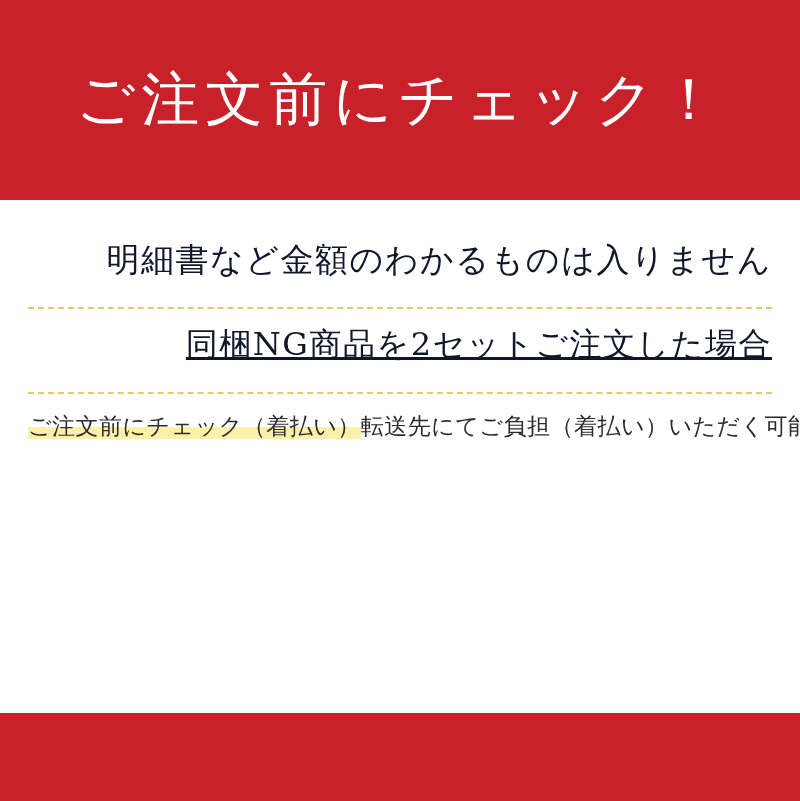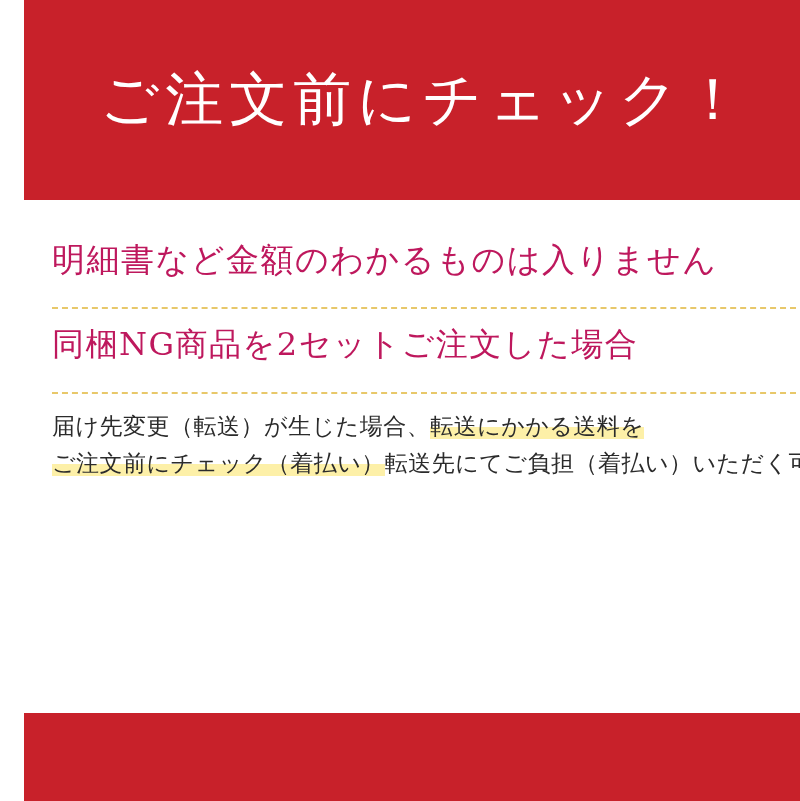--- a/index.html
+++ b/index.html
@@ -12,21 +12,20 @@
     background: #ffffff;
     font-family: "Liberation Serif", "DejaVu Serif", serif;
     overflow: hidden;
   }
   .page {
     position: relative;
     width: 655px;
     height: 801px;
     background: #ffffff;
     box-sizing: border-box;
-    margin-left: 24px;
   }
   .band {
     position: absolute;
     left: 0;
     width: 800px;
     background: #c8212a;
   }
   .band-top {
     top: 0;
     height: 200px;
@@ -57,29 +56,31 @@
     top: 200px;
     width: 800px;
     height: 513px;
     padding: 38px 28px 0 28px;
     box-sizing: border-box;
   }
   .section {
     margin: 0 0 0 0;
   }
   .sec-title {
-    color: #be185d;
+    color: #0f172a;
     font-size: 33px;
     letter-spacing: 1.5px;
     line-height: 1.35;
     font-family: "DejaVu Serif", "Liberation Serif", serif;
     white-space: nowrap;
+    text-align: right;
   }
   .sec-title.small {
     font-size: 32px;
+    text-decoration: underline;
   }
   .sec-body {
     color: #2b2b2b;
     font-size: 23px;
     line-height: 1.62;
     letter-spacing: 0.5px;
     font-family: "DejaVu Serif", "Liberation Serif", serif;
   }
   .sec-body .line {
     white-space: nowrap;
@@ -116,21 +117,20 @@
 
     <div class="section">
       <div class="sec-title small">同梱NG商品を2セットご注文した場合</div>
     </div>
 
     <div class="sp-2"></div>
     <hr class="divider">
 
     <div class="section">
       <div class="sec-body">
-        <div class="line"><span>届け先変更（転送）が生じた場合、</span><span class="hl">転送にかかる送料を</span></div>
         <div class="line"><span class="hl">ご注文前にチェック（着払い）</span><span>転送先にてご負担（着払い）いただく可能性がございます。</span></div>
       </div>
     </div>
 
   </div>
 
   <div class="band band-bottom"></div>
 
 </div>
 

